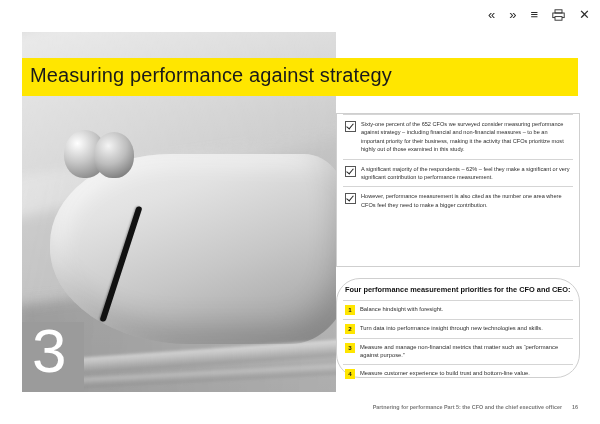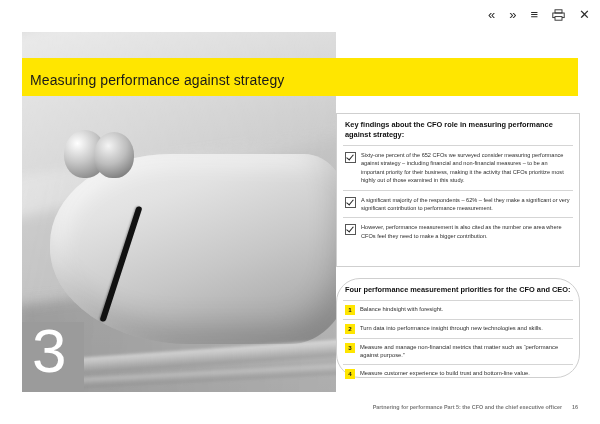--- a/index.html
+++ b/index.html
@@ -147,22 +147,22 @@
     position: absolute;
     left: 22px;
     top: 58px;
     width: 556px;
     height: 38px;
     background: #ffe600;
   }
   .title-band .title-text {
     position: absolute;
     left: 8px;
-    top: 14px;
-    font-size: 14px;
+    top: 6px;
+    font-size: 20px;
     color: #1a1a1a;
     font-weight: 400;
     letter-spacing: 0.1px;
     white-space: nowrap;
   }
 
   
   .num-block {
     position: absolute;
     left: 22px;
@@ -314,21 +314,20 @@
 
   <div class="title-band">
     <div class="title-text">Measuring performance against strategy</div>
   </div>
 
   <div class="num-block">
     <div class="num">3</div>
   </div>
 
   <div class="panel panel-findings">
-    <div class="panel-head">Key findings about the CFO role in measuring performance against strategy:</div>
     <div class="findings-list">
       <div class="finding">
         <span class="check"></span>
         <span class="finding-text">Sixty-one percent of the 652 CFOs we surveyed consider measuring performance against strategy – including financial and non-financial measures – to be an important priority for their business, making it the activity that CFOs prioritize most highly out of those examined in this study.</span>
       </div>
       <div class="finding">
         <span class="check"></span>
         <span class="finding-text">A significant majority of the respondents – 62% – feel they make a significant or very significant contribution to performance measurement.</span>
       </div>
       <div class="finding">

